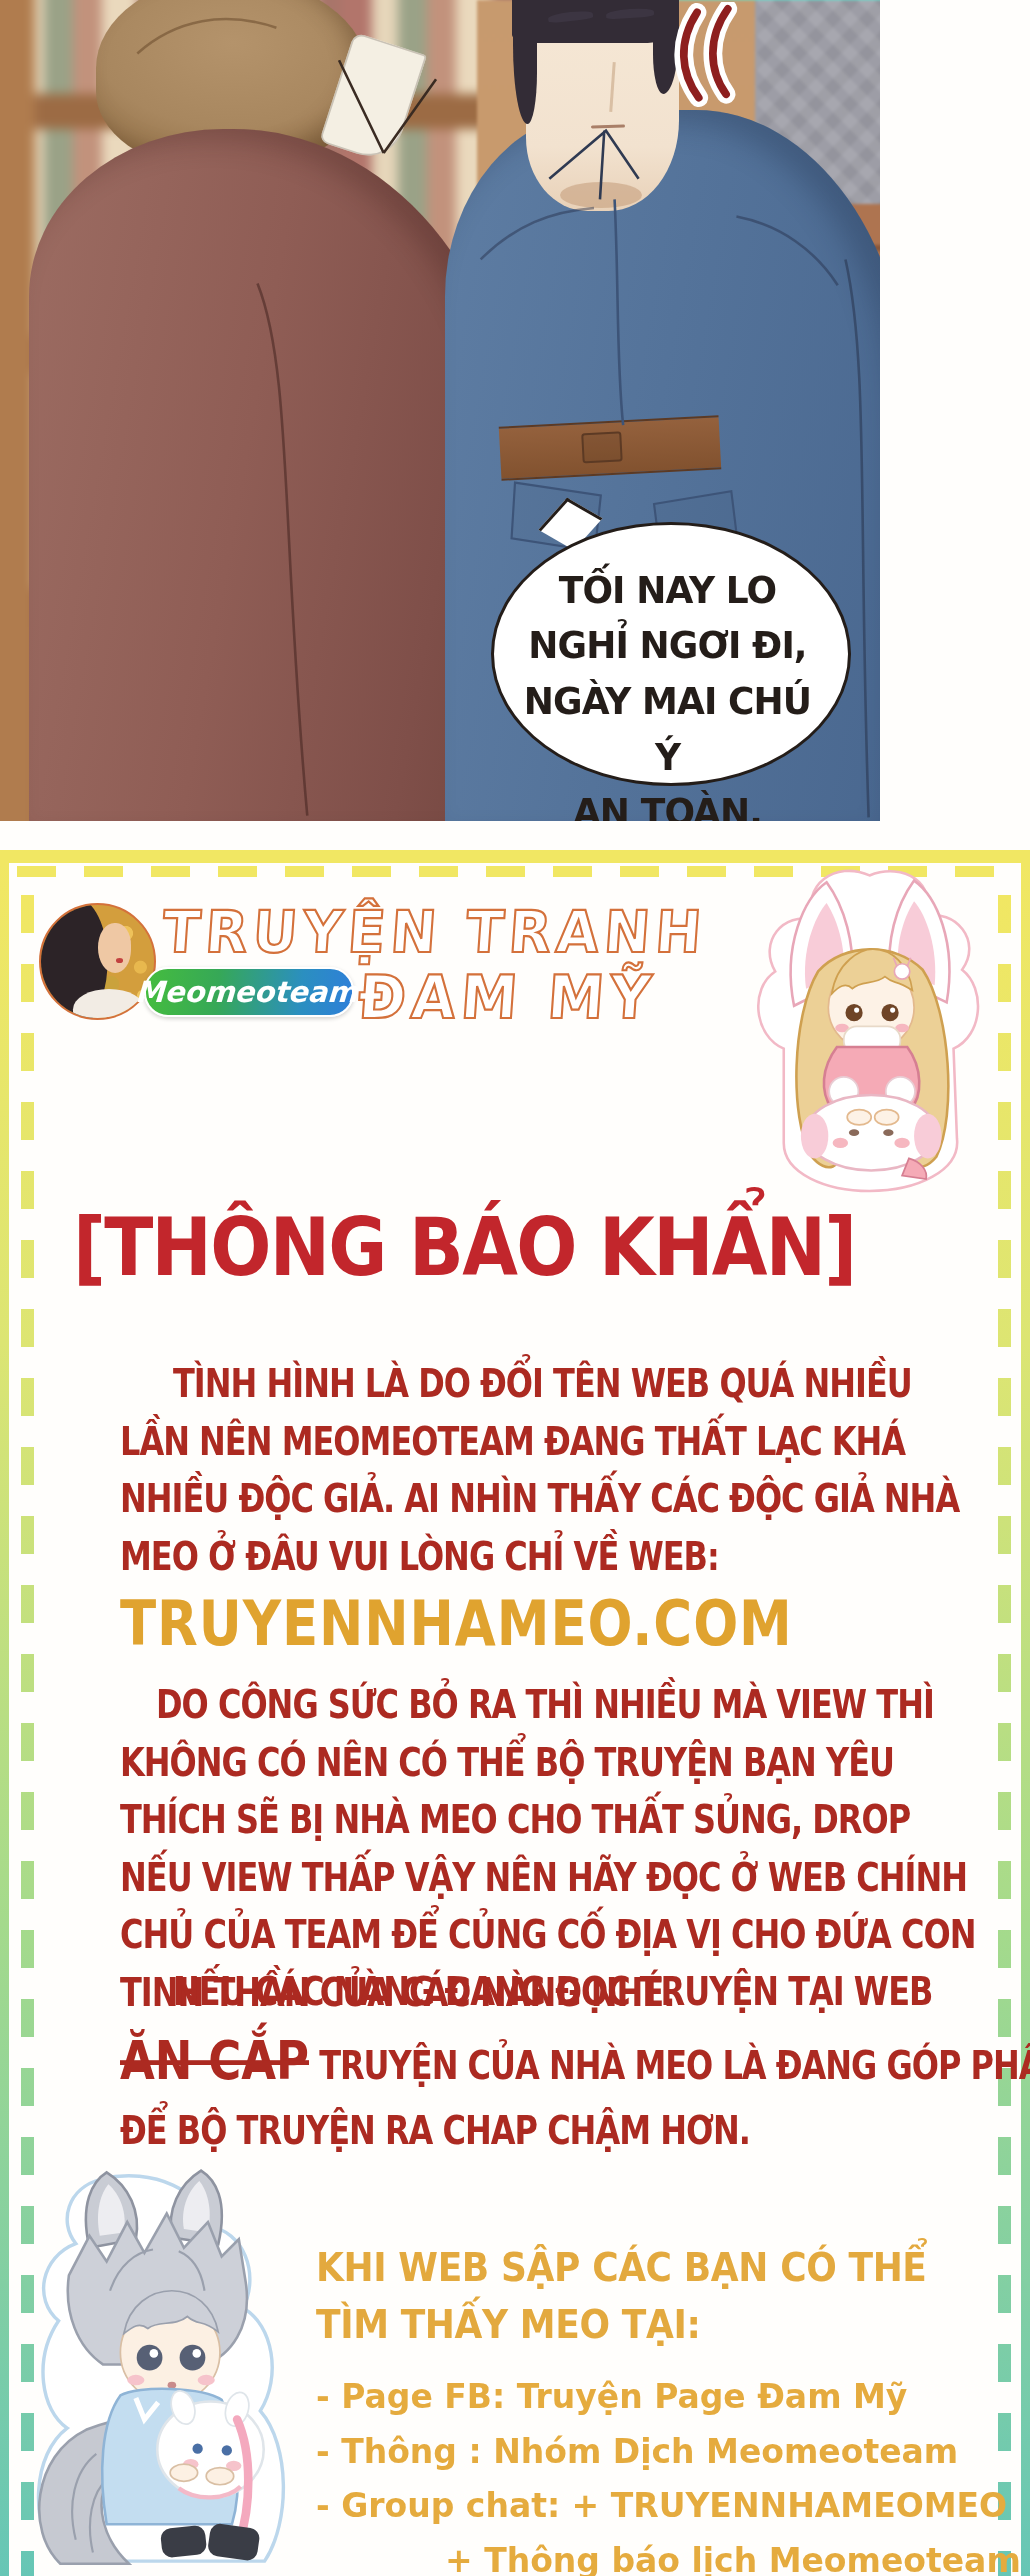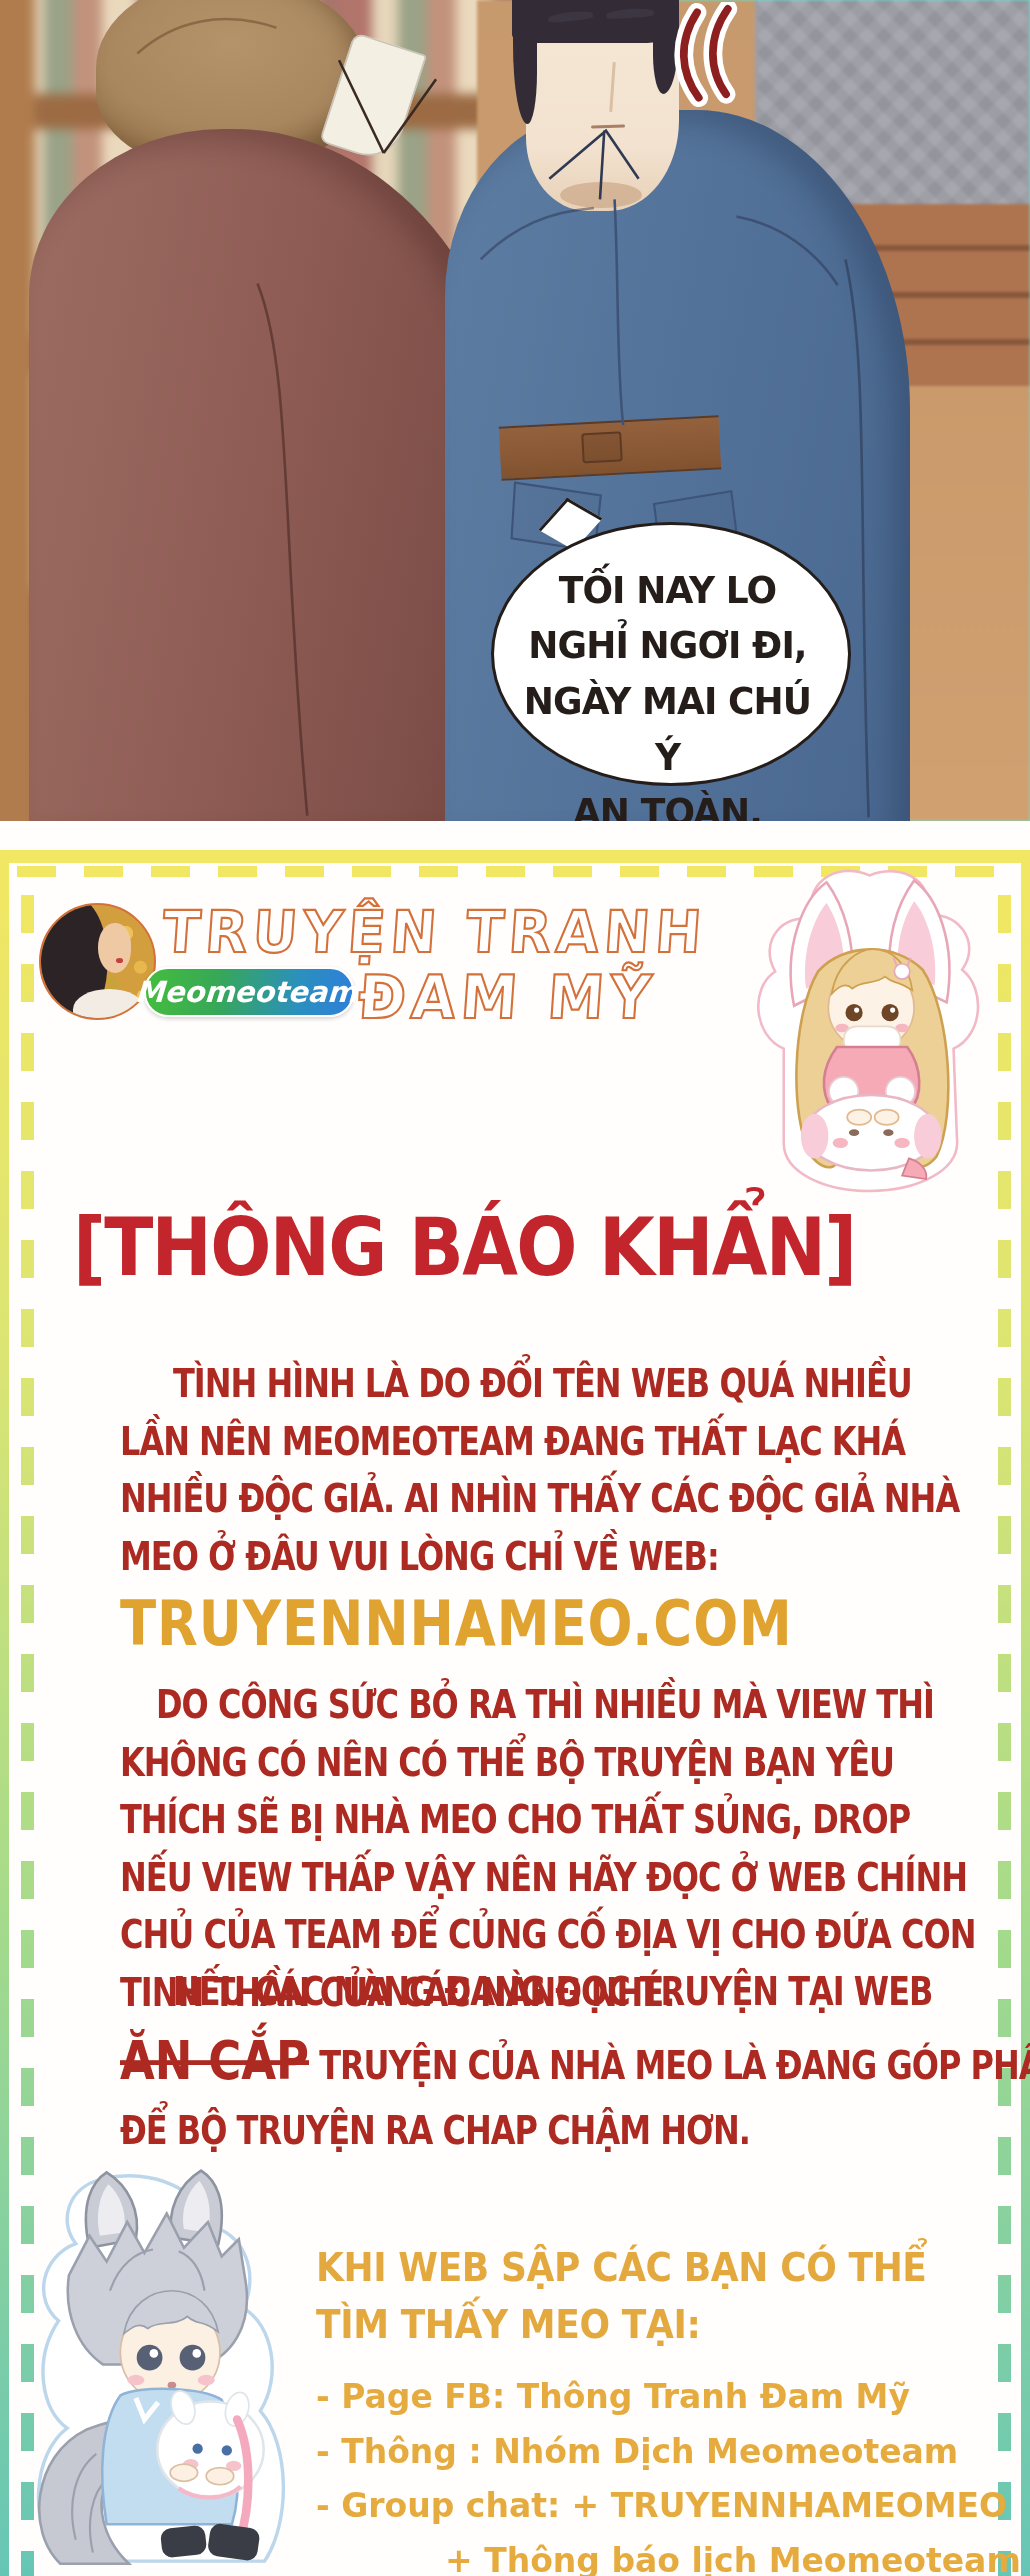--- a/index.html
+++ b/index.html
@@ -1,21 +1,21 @@
 <!DOCTYPE html>
 <html style="font-size:13.7px"><head>
 <meta charset="utf-8">
 <style>
   html,body{margin:0;padding:0;background:#ffffff;}
   .page{position:relative;width:1030px;height:2576px;background:#fffefc;overflow:hidden;
         font-family:"DejaVu Sans",sans-serif;}
   .abs{position:absolute;}
 
   
-  .comic{position:absolute;left:0;top:0;width:1030px;height:821px;overflow:hidden;background:#5eead4;}
+  .comic{position:absolute;left:0;top:0;width:880px;height:821px;overflow:hidden;background:#5eead4;}
   .shelf-zone{position:absolute;left:-13px;top:-13px;width:541px;height:859px;filter:blur(5.2px);}
   .books{position:absolute;inset:0;
     background:
       repeating-linear-gradient(90deg,#b2756b 0 31px,#e6d6ba 31px 57px,#9aa287 57px 86px,#c2927c 86px 115px,#ead9bd 115px 151px,#a8756a 151px 177px);}
   .shelf-bars{position:absolute;inset:0;background:
       linear-gradient(180deg,rgba(0,0,0,0) 0 107px,#9c6b44 107px 142px,rgba(0,0,0,0) 142px 348px,#9c6b44 348px 386px,rgba(0,0,0,0) 386px 601px,#96653e 601px 640px,#a06a40 640px 100%);}
   .shelf-pillar{position:absolute;left:210px;top:0;width:53px;height:481px;background:#c08a58;box-shadow:0 0 0 1.7px rgba(120,70,30,.4);}
   .shelf-pillar2{position:absolute;left:0;top:0;width:48px;height:859px;background:#b07c4e;}
   .bg-right{position:absolute;left:477px;top:0;width:553px;height:821px;filter:blur(1.7px);
     background:linear-gradient(180deg,#c79a6e 0%,#c9996b 40%,#d0a071 100%);}
@@ -293,20 +293,20 @@
     <path d="M200,380 C220,395 256,394 272,378" fill="none" stroke="#f4b9c8" stroke-width="5"></path>
     <ellipse cx="206" cy="362" rx="16" ry="10" fill="#fcf0e3" stroke="#d9bfa4" stroke-width="2"></ellipse>
     <ellipse cx="248" cy="366" rx="16" ry="10" fill="#fcf0e3" stroke="#d9bfa4" stroke-width="2"></ellipse>
     <path d="M268,300 C286,340 284,402 270,444" stroke="#f4a9be" stroke-width="10" fill="none" stroke-linecap="round"></path>
     <rect x="238" y="420" width="58" height="38" rx="12" fill="#3a3d46" transform="rotate(8 238 420)"></rect>
     <rect x="178" y="428" width="52" height="34" rx="12" fill="#3a3d46" transform="rotate(-6 178 428)"></rect>
   </svg>
 
   <div class="abs gold-head">KHI WEB SẬP CÁC BẠN CÓ THỂ TÌM THẤY MEO TẠI:</div>
   <div class="abs contacts">
-    <div class="c-line">- Page FB: Thông Tranh Đam Mỹ</div>
+    <div class="c-line">- Page FB: Truyện Page Đam Mỹ</div>
     <div class="c-line">- Thông : Nhóm Dịch Meomeoteam</div>
     <div class="c-line">- Group chat: + TRUYENNHAMEOMEO</div>
     <div class="c-line c-indent">+ Thông báo lịch Meomeoteam</div>
   </div>
 
 </div>
 
 
 </body></html>

